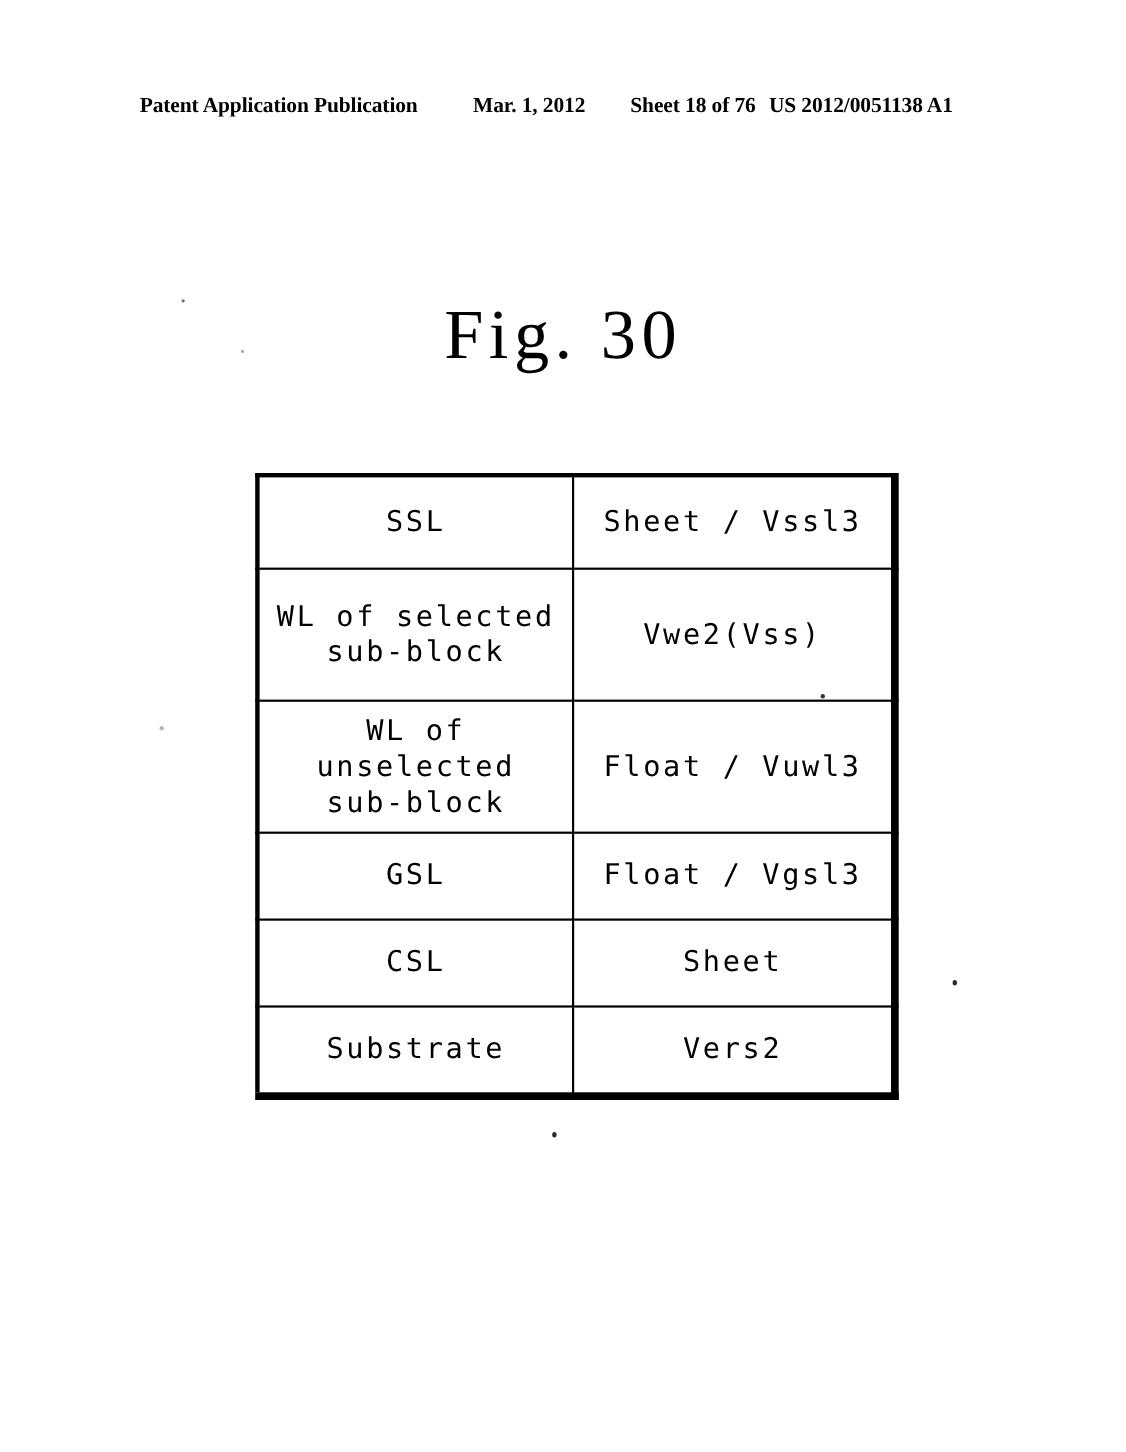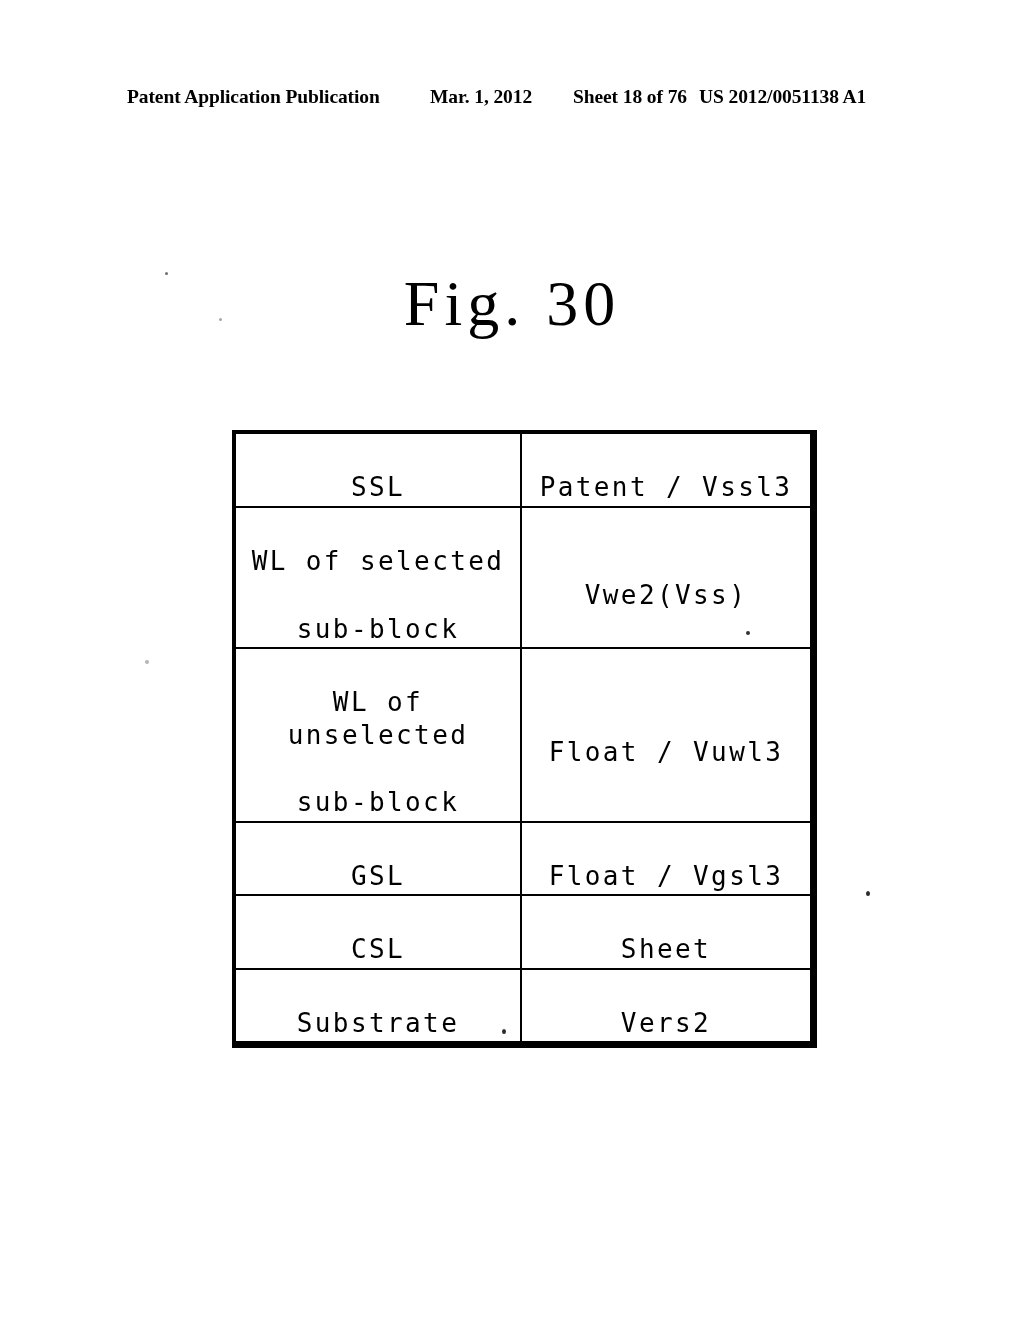--- a/index.html
+++ b/index.html
@@ -103,21 +103,21 @@
 
   
   tr.r1 { height: 75px; }
   tr.r2 { height: 107px; }
   tr.r3 { height: 70px; }
   tr.r4 { height: 106px; }
   tr.r5 { height: 70px; }
   tr.r6 { height: 70px; }
   tr.r7 { height: 72px; }
 
-  .cell-line { display: block; margin-top: 35px; }
+  .cell-line { display: block; }
 
   
   .speck {
     position: absolute;
     background: #6f6f6f;
     border-radius: 50%;
     pointer-events: none;
   }
   .speck.s1 { left: 165px; top: 272px;  width: 3px; height: 3px; }
   .speck.s2 { left: 219px; top: 318px;  width: 3px; height: 3px; background: #a8a8a8; }
@@ -139,21 +139,21 @@
 <div class="fig-title">Fig. 30</div>
 
 <div class="fig-table-wrap">
   <table class="fig-table">
     <tbody>
       <tr class="r1">
         <td class="col-label">
           <span class="cell-line">SSL</span>
         </td>
         <td class="col-value">
-          <span class="cell-line">Patent / Vssl3</span>
+          <span class="cell-line">Sheet / Vssl3</span>
         </td>
       </tr>
       <tr class="r2">
         <td class="col-label">
           <span class="cell-line">WL of selected</span>
           <span class="cell-line">sub-block</span>
         </td>
         <td class="col-value">
           <span class="cell-line">Vwe2(Vss)</span>
         </td>

